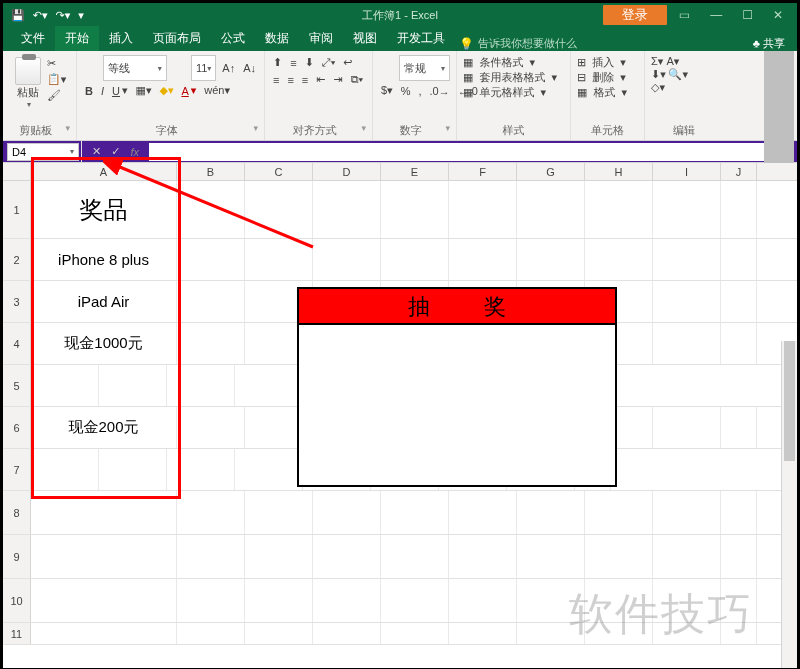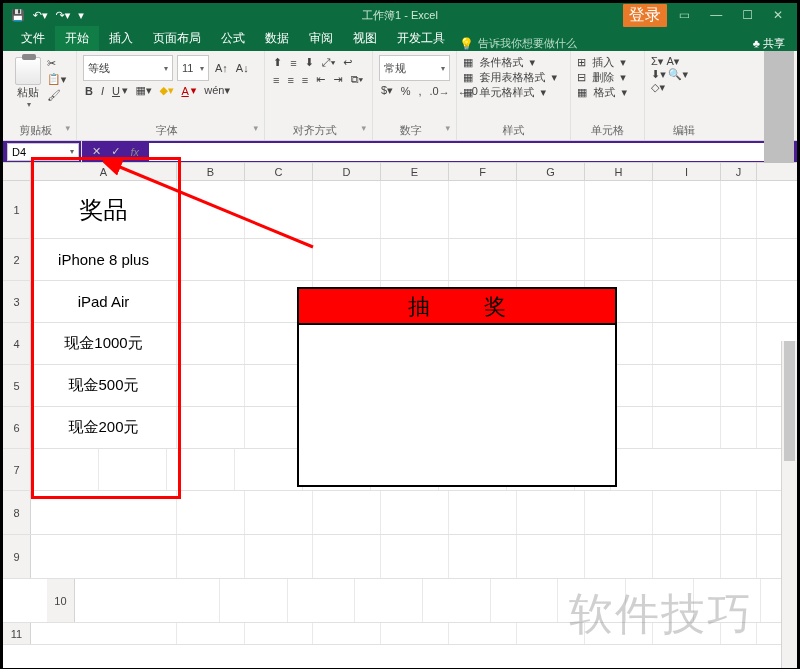--- a/index.html
+++ b/index.html
@@ -6,21 +6,21 @@
 body { background: #fff; width: 800px; height: 669px; overflow: hidden; position: relative; }
 .outer-black { border: 3px solid #000; width: 800px; height: 669px; position: relative; background: #fff; }
 .gray-strip { position: absolute; top: 3px; bottom: 3px; right: 3px; width: 30px; background: #bfbfbf; }
 
 
 .titlebar { height: 24px; background: #0c6b3f; display: flex; align-items: center; color: #fff; font-size: 11px; position: relative; }
 .titlebar .left-icons { display: flex; gap: 8px; padding-left: 8px; align-items: center; }
 .titlebar .left-icons span { color: #fff; font-size: 11px; }
 .titlebar .title-center { position: absolute; left: 50%; transform: translateX(-50%); font-size: 11px; color: #d0e8d8; }
 .titlebar .right { margin-left: auto; display: flex; align-items: center; gap: 4px; padding-right: 6px; }
-.login-badge { background: #e87a2a; color: #fff; padding: 1px 6px; font-size: 16px; border-radius: 1px; }
+.login-badge { background: #e87a2a; color: #fff; padding: 1px 19px; font-size: 13px; border-radius: 1px; }
 .win-btn { color: #b8dcc8; padding: 0 8px; font-size: 12px; }
 
 
 .ribbon-tabs { height: 24px; background: #0c6b3f; display: flex; align-items: flex-end; padding-left: 8px; font-size: 12px; color: #fff; position: relative; }
 .ribbon-tabs .tab { padding: 4px 10px; cursor: pointer; }
 .ribbon-tabs .tab.file { background: #0c6b3f; }
 .ribbon-tabs .tab.active { background: #107c46; }
 .ribbon-tabs .tell-me { color: #b8dcc8; font-size: 11px; margin-left: 4px; display: flex; align-items: center; gap: 4px; }
 .ribbon-tabs .bulb { color: #ffd966; font-size: 12px; }
 .ribbon-tabs .share { margin-left: auto; margin-right: 12px; color: #fff; font-size: 11px; }
@@ -29,21 +29,21 @@
 .ribbon { height: 90px; background: #f3f2f1; border-bottom: 1px solid #d4d4d4; display: flex; font-size: 11px; color: #444; }
 .ribbon-group { border-right: 1px solid #e1e1e1; padding: 4px 6px 2px 6px; display: flex; flex-direction: column; justify-content: space-between; }
 .ribbon-group .group-label { text-align: center; font-size: 11px; color: #666; margin-top: 2px; }
 .ribbon-group .group-label .dlg { float: right; color: #999; font-size: 9px; margin-left: 3px; }
 .ribbon-row { display: flex; align-items: center; gap: 4px; margin-bottom: 2px; }
 .ribbon-btn { padding: 1px 2px; font-size: 11px; color: #444; display: inline-flex; align-items: center; gap: 2px; }
 .paste-big { display: flex; flex-direction: column; align-items: center; padding: 2px 6px; }
 .paste-big .icon { width: 26px; height: 28px; background: linear-gradient(#fff,#e8e8e8); border: 1px solid #c8c8c8; border-radius: 2px; position: relative; }
 .paste-big .icon::before { content:""; position:absolute; top:-4px; left:6px; width:14px; height:6px; background:#888; border-radius:2px; }
 .clip-side { display: flex; flex-direction: column; gap: 3px; padding-top: 2px; }
-.font-box, .size-box, .fmt-box { border: 1px solid #c8c8c8; background: #fff; padding: 12px 4px; font-size: 11px; height: 18px; display: inline-flex; align-items: center; }
+.font-box, .size-box, .fmt-box { border: 1px solid #c8c8c8; background: #fff; padding: 12px 4px; font-size: 11px; height: 18px; display: inline-flex; align-items: center; margin-left: 20px; }
 .font-box { width: 90px; }
 .size-box { width: 32px; }
 .caret { font-size: 8px; color: #666; margin-left: 2px; }
 .style-row { display:flex; align-items:center; gap:6px; font-size:11px; }
 
 
 .formula-bar { height: 22px; border-bottom: 1px solid #d4d4d4; display: flex; align-items: center; background: #4c1d95; font-size: 12px; }
 .name-box { width: 72px; border: 1px solid #c8c8c8; height: 18px; margin: 0 2px 0 4px; padding: 0 4px; font-size: 11px; display: flex; align-items: center; background: #fff; }
 .name-box .caret { margin-left: auto; }
 .fx-btns { display: flex; align-items: center; gap: 10px; padding: 0 10px; color: #888; font-size: 11px; border-left: 1px solid #e1e1e1; height: 100%; }
@@ -56,21 +56,21 @@
 .col-h { border-right: 1px solid #d4d4d4; text-align: center; line-height: 18px; }
 .col-A { width: 146px; } .col-B { width: 68px; } .col-C { width: 68px; }
 .col-D { width: 68px; } .col-E { width: 68px; } .col-F { width: 68px; }
 .col-G { width: 68px; } .col-H { width: 68px; } .col-I { width: 68px; } .col-J { width: 36px; }
 .rows { position: relative; }
 .row { display: flex; border-bottom: 1px solid #e1e1e1; }
 .row-h { width: 28px; background: #f3f2f1; border-right: 1px solid #d4d4d4; text-align: center; font-size: 11px; color: #444; display: flex; align-items: center; justify-content: center; }
 .cell { border-right: 1px solid #e9e9e9; font-size: 15px; display: flex; align-items: center; justify-content: center; }
 .r1 { height: 58px; } .r2 { height: 42px; } .r3 { height: 42px; }
 .r4 { height: 42px; } .r5 { height: 42px; } .r6 { height: 42px; }
-.r7 { height: 42px; } .r8 { height: 44px; } .r9 { height: 44px; } .r10 { height: 44px; padding-left: 44px; } .r11 { height: 22px; }
+.r7 { height: 42px; } .r8 { height: 44px; } .r9 { height: 44px; } .r10 { height: 44px; } .r11 { height: 22px; }
 .scroll-y { position: absolute; right: 0; top: 178px; bottom: 0; width: 16px; background: #f3f2f1; border-left: 1px solid #d4d4d4; }
 .scroll-thumb { position: absolute; top: 0; left: 2px; right: 2px; height: 120px; background: #c8c8c8; }
 
 
 .red-box { position: absolute; border: 3px solid #ff0000; pointer-events: none; }
 .red-arrow { position: absolute; pointer-events: none; }
 .draw-box { position: absolute; border: 2px solid #000; background: #fff; }
 .draw-header { background: #ff0000; color: #000; font-size: 22px; text-align: center; height: 36px; line-height: 36px; letter-spacing: 24px; padding-left: 24px; border-bottom: 2px solid #000; font-weight: 500; }
 .watermark { position: absolute; right: 44px; bottom: 22px; font-size: 44px; color: rgba(120,120,120,0.35); font-weight: 400; letter-spacing: 2px; }
 </style>
@@ -307,21 +307,20 @@
           <div class="cell col-D"></div>
           <div class="cell col-E"></div>
           <div class="cell col-F"></div>
           <div class="cell col-G"></div>
           <div class="cell col-H"></div>
           <div class="cell col-I"></div>
           <div class="cell col-J"></div>
         </div>
     <div class="row r5">
           <div class="row-h">5</div>
-          <div class="cell col-A">现金500元</div>
           <div class="cell col-B"></div>
           <div class="cell col-C"></div>
           <div class="cell col-D"></div>
           <div class="cell col-E"></div>
           <div class="cell col-F"></div>
           <div class="cell col-G"></div>
           <div class="cell col-H"></div>
           <div class="cell col-I"></div>
           <div class="cell col-J"></div>
         </div>

